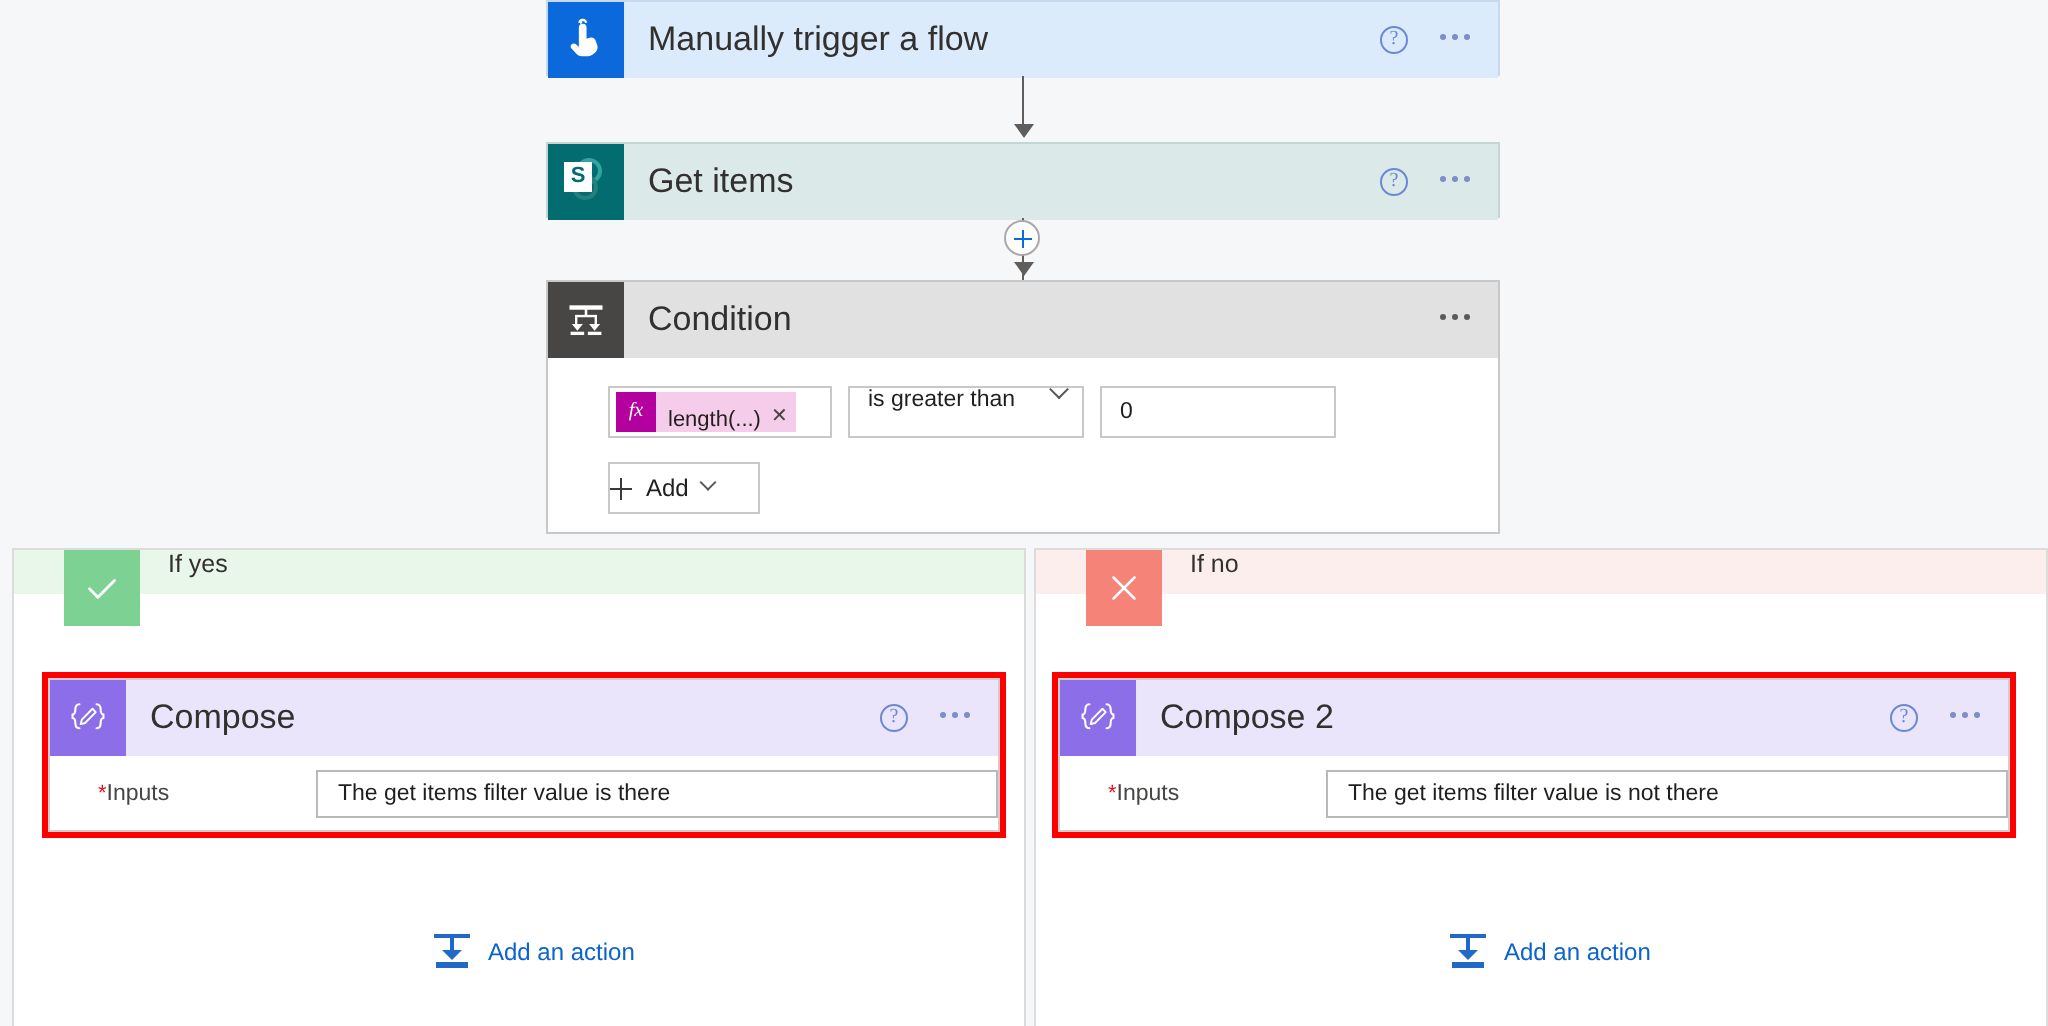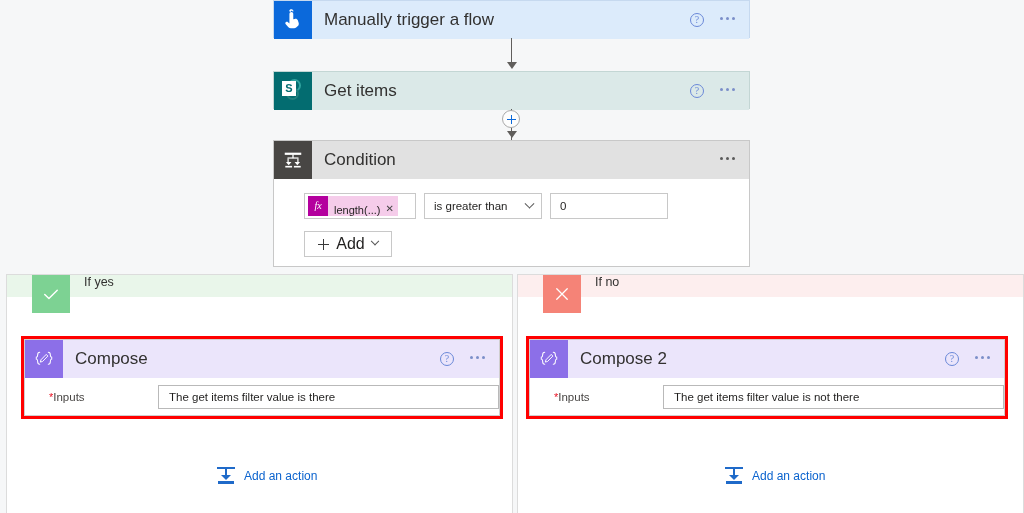--- a/index.html
+++ b/index.html
@@ -148,43 +148,43 @@
     padding: 0 5px 0 6px;
     margin-top: 31px;
   }
   .token .tok-x {
     font-size: 10px; color: #444; cursor: pointer;
     padding-bottom: 2px;
   }
   .select-field {
     width: 118px; height: 26px;
     border: 1px solid #c8c8c8; background: #fff;
-    display: flex; align-items: center; justify-content: space-between;
+    display: flex; align-items: flex-start; justify-content: space-between;
     padding: 0 8px 0 9px;
     font-size: 11.5px; color: #201f1e;
   }
   .chev {
     width: 7px; height: 7px;
     border-right: 1px solid #555; border-bottom: 1px solid #555;
     transform: rotate(45deg) translate(-2px,-2px);
   }
   .value-field {
     width: 118px; height: 26px;
     border: 1px solid #c8c8c8; background: #fff;
     display: flex; align-items: center;
     padding: 0 9px;
     font-size: 11.5px; color: #201f1e;
   }
   .add-btn {
     margin-top: 12px;
-    width: 88px; height: 26px;
+    width: 76px; height: 26px;
     border: 1px solid #c8c8c8; background: #fff;
-    display: flex; align-items: center; justify-content: center;
+    display: flex; align-items: center; 
     gap: 7px;
-    font-size: 16px; color: #201f1e;
+    font-size: 12px; color: #201f1e;
   }
   .plus-glyph {
     position: relative; width: 11px; height: 11px;
   }
   .plus-glyph::before, .plus-glyph::after {
     content: ""; position: absolute; background: #3a3a3a;
   }
   .plus-glyph::before { left: 0; top: 5px; width: 11px; height: 1px; }
   .plus-glyph::after  { top: 0; left: 5px; height: 11px; width: 1px; }
   .chev-sm {

